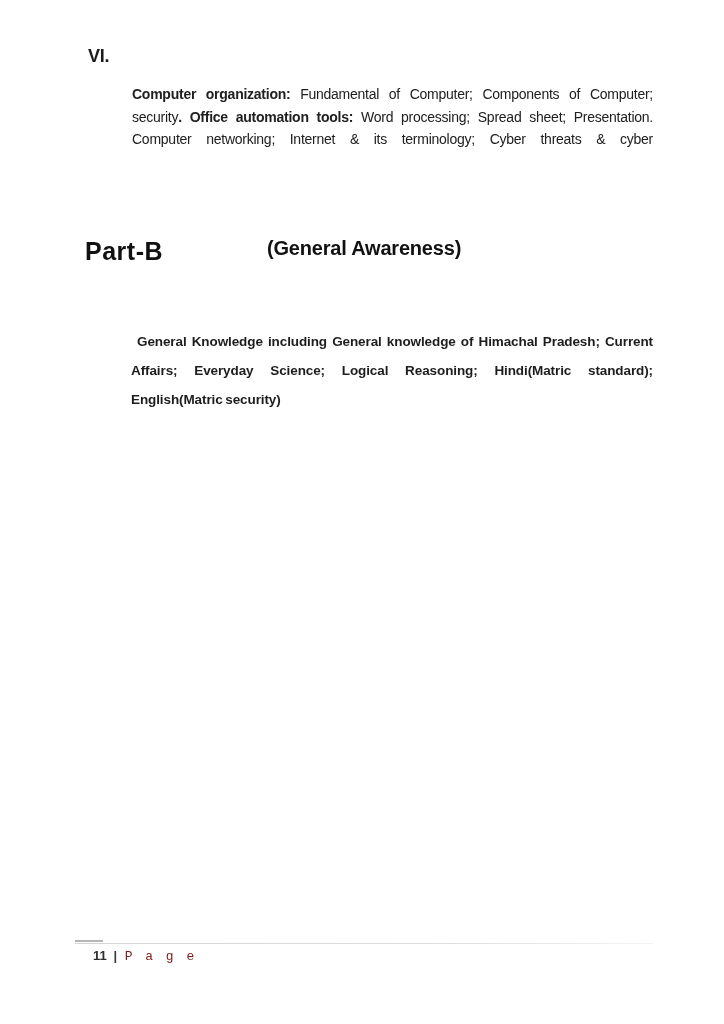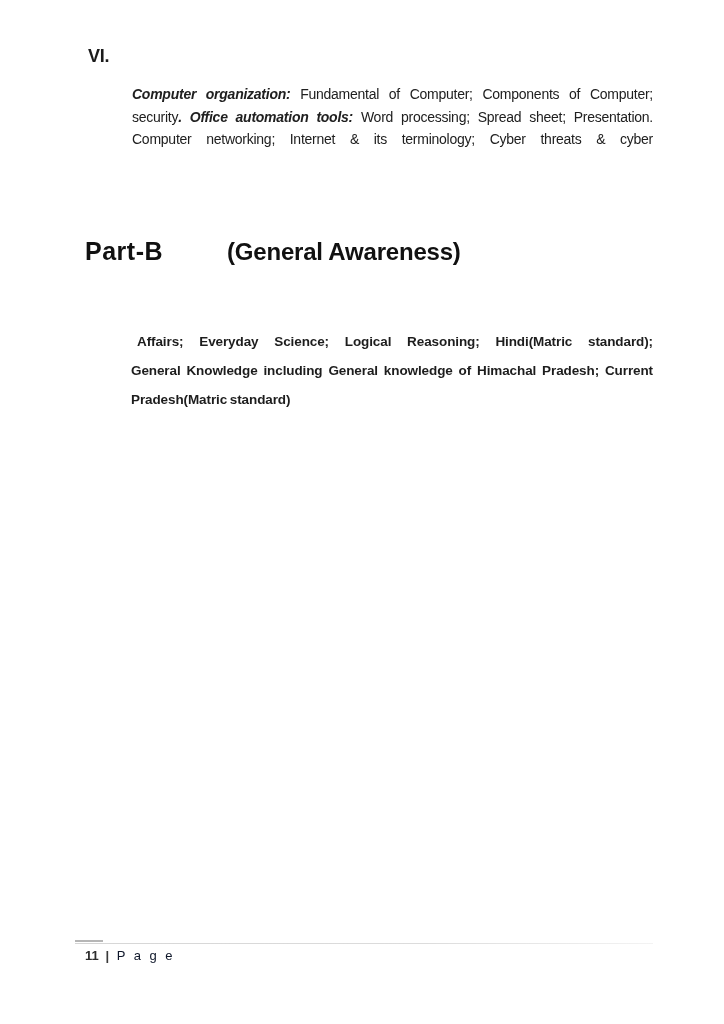--- a/index.html
+++ b/index.html
@@ -33,52 +33,52 @@
   .section-number { width: 44px; flex: 0 0 44px; }
 
   
   .para { position: absolute; }
   .para .ln {
     overflow: hidden;
     text-align: justify;
     white-space: normal;
   }
   .para .ln.j::after { content: ""; display: inline-block; width: 100%; height: 0; }
-  .b { font-weight: 700; font-style: italic; }
+  .b { font-weight: 700; }
 
   .para1 {
     left: 132px;
     top: 83px;
     width: 521px;
     font-size: 14px;
     letter-spacing: -0.25px;
     word-spacing: -1px;
     color: #202020;
   }
   .para1 .ln { height: 22.5px; line-height: 22.5px; }
 
   
   .part-heading {
     position: absolute;
     top: 237px;
     left: 85px;
     display: flex;
-    align-items: flex-end;
+    align-items: flex-start;
     color: #111111;
   }
   .part-label {
     font-size: 25px;
     font-weight: 800;
     letter-spacing: 0.5px;
   }
   .part-subtitle {
-    font-size: 24px;
+    font-size: 20px;
     font-weight: 700;
     letter-spacing: -0.2px;
-    margin-left: 64px;
+    margin-left: 104px;
   }
 
   .para2 {
     left: 131px;
     top: 327px;
     width: 522px;
     font-size: 13.5px;
     font-weight: 700;
     letter-spacing: -0.1px;
     word-spacing: -1px;
@@ -105,23 +105,23 @@
     background: linear-gradient(to right, #d6d6d6 0%, #dcdcdc 60%, #f3f3f3 100%);
   }
   .footer-text {
     position: absolute;
     left: 85px;
     top: 948px;
     font-size: 13px;
     line-height: 16px;
     white-space: nowrap;
   }
-  .page-num { font-weight: 700; color: #2d2d2d; }
+  .page-num { font-weight: 700; color: #2d2d2d; margin-left: 8px; }
   .page-sep { font-weight: 700; color: #3a3a3a; margin: 0 4px 0 3px; }
-  .page-label { color: #0f172a; letter-spacing: 2.5px; }
+  .page-label { color: #7f1d1d; letter-spacing: 2.5px; font-family: Liberation Mono, monospace; }
 </style>
 </head>
 <body>
 
 <div class="page">
 
   <div class="section-heading">
     <span class="section-number">VI.</span>
   </div>
 
@@ -130,23 +130,23 @@
       <div class="ln j"><span>security</span><span class="b">. Office automation tools:</span><span> Word processing; Spread sheet; Presentation.</span></div>
       <div class="ln j"><span>Computer networking; Internet &amp; its terminology; Cyber threats &amp; cyber</span></div>
     </div>
 
   <div class="part-heading">
     <span class="part-label">Part-B</span>
     <span class="part-subtitle">(General Awareness)</span>
   </div>
 
   <div class="para para2">
+      <div class="ln j"><span>General Knowledge including General knowledge of Himachal Pradesh; Current</span></div>
       <div class="ln j"><span>Affairs; Everyday Science; Logical Reasoning; Hindi(Matric standard);</span></div>
-      <div class="ln j"><span>General Knowledge including General knowledge of Himachal Pradesh; Current</span></div>
-      <div class="ln"><span>Pradesh(Matric standard)</span></div>
+      <div class="ln"><span>English(Matric security)</span></div>
     </div>
 
   <div class="footer-rule-dark"></div>
   <div class="footer-rule"></div>
 
   <div class="footer-text">
     <span class="page-num">11</span>
     <span class="page-sep">|</span>
     <span class="page-label">P a g e</span>
   </div>

